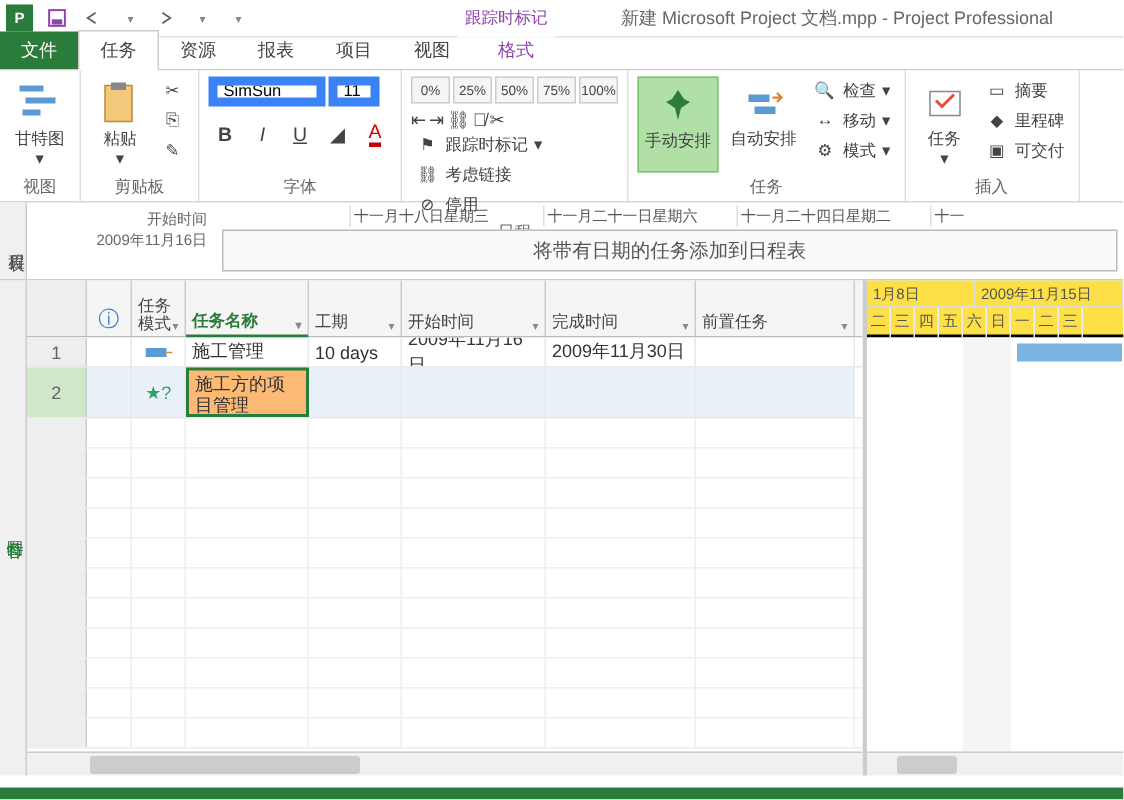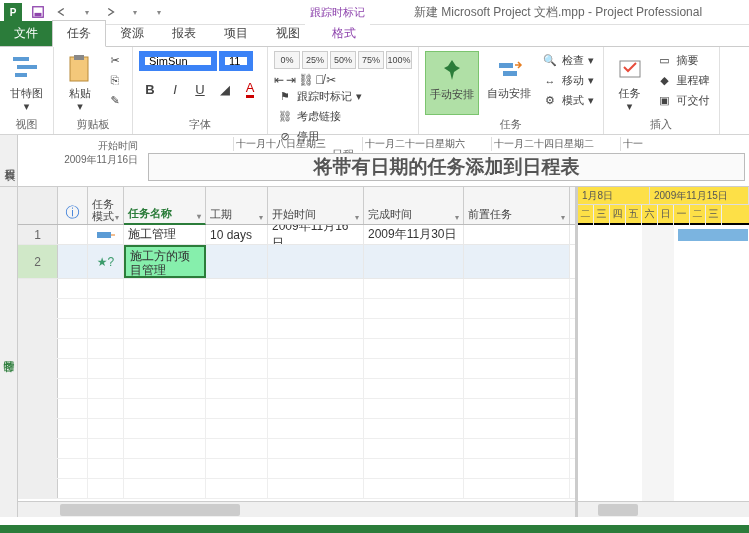--- a/index.html
+++ b/index.html
@@ -46,21 +46,21 @@
 .pct-btn { width: 26px; height: 18px; border: 1px solid #ccc; font-size: 9px; display: flex; align-items: center; justify-content: center; background: #f5f5f5; cursor: pointer; }
 
 
 .timeline-strip { height: 52px; display: flex; border-bottom: 1px solid #ccc; }
 .timeline-left { width: 18px; background: #f0f0f0; border-right: 1px solid #ccc; writing-mode: vertical-rl; text-align: center; font-size: 11px; color: #555; padding: 4px 0; }
 .timeline-body { flex: 1; position: relative; }
 .timeline-start { position: absolute; left: 20px; top: 4px; font-size: 10px; color: #666; text-align: right; width: 100px; }
 .timeline-start .d2 { font-size: 10px; }
 .timeline-dates { position: absolute; left: 215px; right: 0; top: 2px; height: 14px; display: flex; font-size: 10px; color: #555; }
 .timeline-dates span { flex: 1; border-left: 1px solid #ddd; padding-left: 2px; }
-.timeline-bar { position: absolute; left: 130px; right: 4px; top: 18px; height: 28px; border: 1px solid #bbb; background: #fafafa; display: flex; align-items: center; justify-content: center; font-size: 19px; color: #555; font-weight: bold; }
+.timeline-bar { position: absolute; left: 130px; right: 4px; top: 18px; height: 28px; border: 1px solid #bbb; background: #fafafa; display: flex; align-items: center; justify-content: center; font-size: 13px; color: #555; }
 
 
 .split-area { display: flex; height: 330px; }
 .split-left-gutter { width: 18px; background: #f0f0f0; border-right: 1px solid #ccc; writing-mode: vertical-rl; text-align: center; font-size: 11px; color: #2b7c3a; display: flex; align-items: center; justify-content: center; }
 
 .grid-panel { width: 560px; display: flex; flex-direction: column; border-right: 3px solid #ccc; }
 .grid-header { display: flex; height: 38px; border-bottom: 1px solid #bbb; background: #f5f5f5; }
 .grid-header .hcell { border-right: 1px solid #ccc; display: flex; align-items: flex-end; justify-content: space-between; padding: 2px 4px; font-size: 11px; color: #444; position: relative; }
 .grid-header .hcell .hdrop { color: #888; font-size: 8px; }
 .hcell.rownum { width: 40px; background: #eee; }
@@ -78,21 +78,21 @@
 .grid-row .gcell { border-right: 1px solid #e8e8e8; padding: 1px 4px; font-size: 12px; color: #333; display: flex; align-items: center; overflow: hidden; }
 .gcell.rownum { width: 40px; background: #eee; justify-content: center; color: #666; border-right: 1px solid #ccc; }
 .gcell.info { width: 30px; justify-content: center; }
 .gcell.mode { width: 36px; justify-content: center; }
 .gcell.name { width: 82px; }
 .gcell.dur { width: 62px; }
 .gcell.start { width: 96px; }
 .gcell.finish { width: 100px; }
 .gcell.pred { width: 106px; }
 .grid-row.editing .gcell { background: #e8f0f8; }
-.grid-row.editing .gcell.name { background: #86efac; border: 2px solid #2b7c3a; align-items: flex-start; padding: 2px 4px; line-height: 14px; }
+.grid-row.editing .gcell.name { background: #fdba74; border: 2px solid #2b7c3a; align-items: flex-start; padding: 2px 4px; line-height: 14px; }
 .grid-row.editing .gcell.rownum { background: #d0e8c8; }
 
 .grid-empty-rows { position: absolute; left: 0; right: 0; top: 54px; bottom: 0; }
 .grid-empty-rows .erow { height: 20px; border-bottom: 1px solid #eee; display: flex; }
 .grid-empty-rows .erow .ecell-rn { width: 40px; background: #eee; border-right: 1px solid #ccc; }
 .grid-empty-rows .erow .ecell { border-right: 1px solid #eee; }
 
 .grid-hscroll { height: 16px; background: #f0f0f0; border-top: 1px solid #ccc; position: relative; }
 .grid-hscroll .thumb { position: absolute; left: 42px; top: 2px; width: 180px; height: 12px; background: #ccc; border-radius: 2px; }
 

